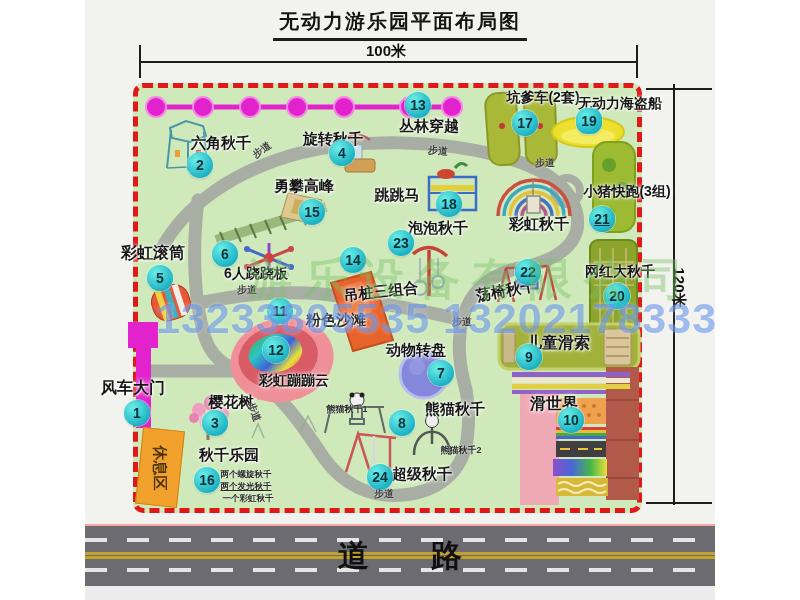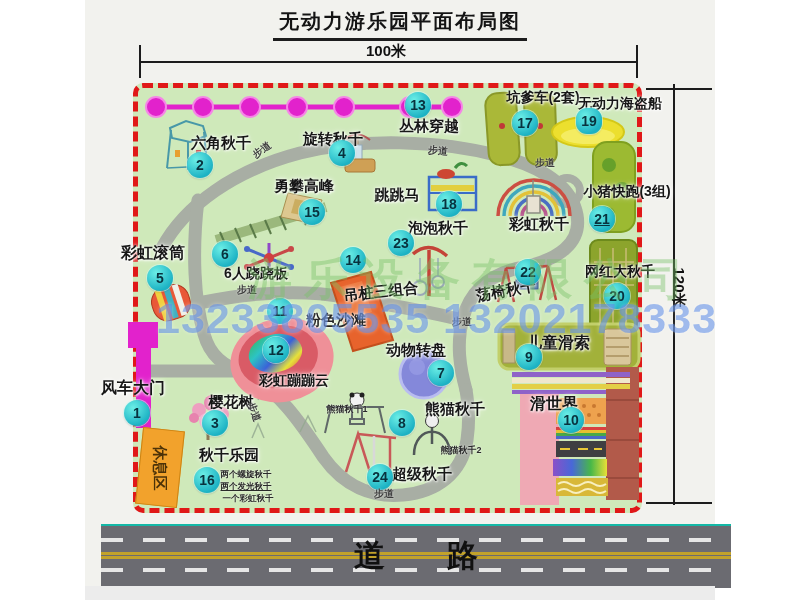--- a/index.html
+++ b/index.html
@@ -33,22 +33,22 @@
   .rest-area{position:absolute;left:139px;top:429px;width:40px;height:75px;background:#f2a22c;
     border:1px solid #cc8414;transform:rotate(6deg);z-index:9;}
   .rest-label{position:absolute;left:50%;top:50%;transform:translate(-50%,-50%) rotate(84deg);
     font-size:15px;font-weight:bold;color:#4c3208;white-space:nowrap;}
   
   .wm{position:absolute;z-index:20;pointer-events:none;white-space:nowrap;font-weight:bold;}
   .wm-company{left:248px;top:250px;font-size:44px;letter-spacing:12px;color:rgba(118,192,102,.42);}
   .wm-phone{left:156px;top:294px;font-size:43px;letter-spacing:1px;color:rgba(88,136,232,.55);
     text-shadow:0 0 4px rgba(255,255,255,.35);}
   
-  .road{position:absolute;left:101px;top:524px;width:630px;height:62px;background:#6b6b71;z-index:15;
-    border-top:2px solid #14b8a6;}
+  .road{position:absolute;left:85px;top:524px;width:630px;height:62px;background:#6b6b71;z-index:15;
+    border-top:2px solid #fca5a5;}
   .road-dash{position:absolute;left:0;width:630px;height:4px;
     background:repeating-linear-gradient(90deg,#e6e6e6 0 22px,transparent 22px 42px);}
   .road-yellow{position:absolute;left:0;width:630px;height:3px;background:#c2a22a;}
   .road-label{position:absolute;left:50%;top:50%;transform:translate(-50%,-52%);
     font-size:31px;font-weight:bold;color:#101010;white-space:pre;z-index:2;}
   .below-road{position:absolute;left:85px;top:586px;width:630px;height:14px;background:#ececec;z-index:15;}
 </style>
 </head>
 <body>
 

